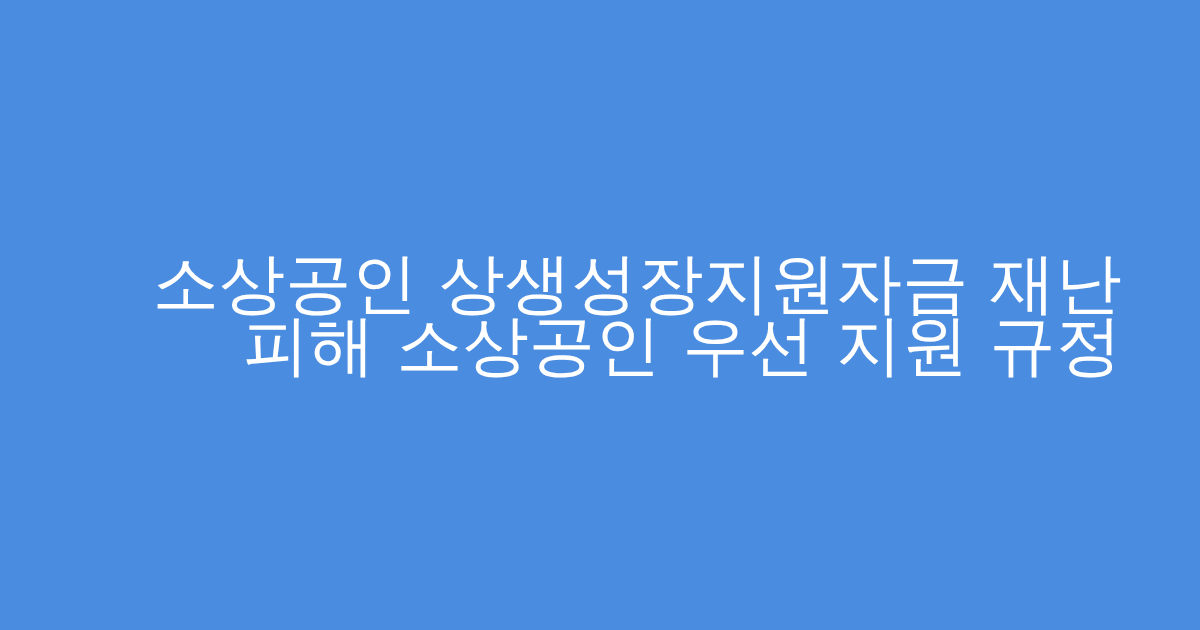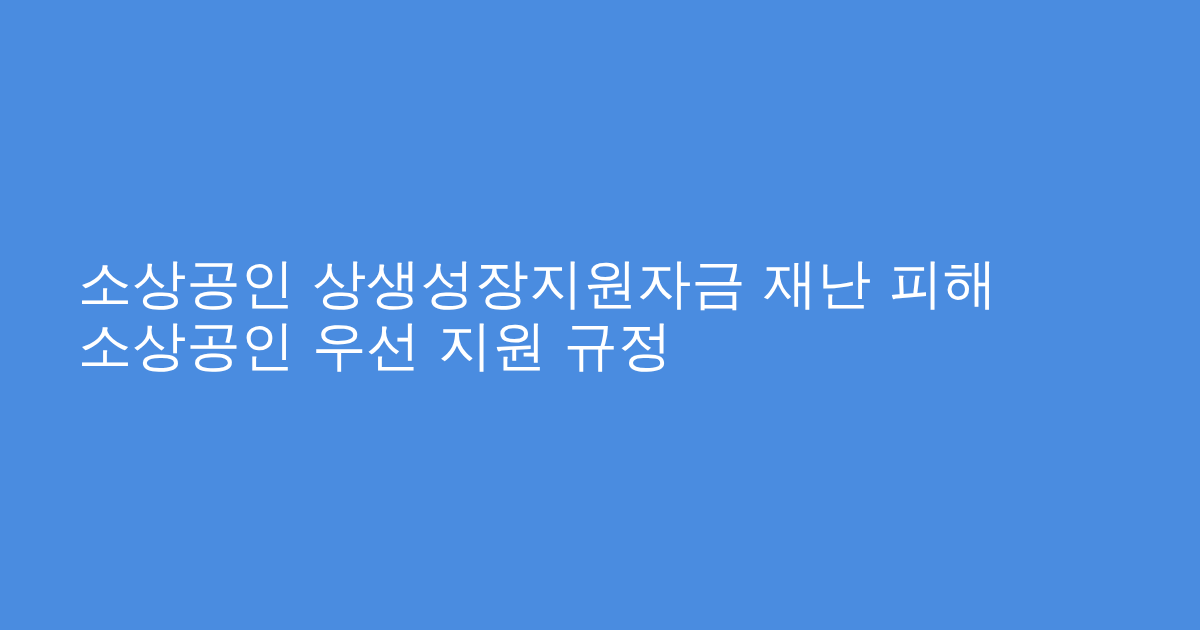--- a/index.html
+++ b/index.html
@@ -24,24 +24,24 @@
     align-items: center;
     justify-content: center;
     background-color: #4a8ce0;
     padding: 0 78px;
   }
 
   .og-title {
     margin: 0;
     width: 100%;
     max-width: 1044px;
-    text-align: left;
+    text-align: right;
     color: #ffffff;
     font-family: "DejaVu Sans", "Liberation Sans", sans-serif;
-    font-size: 54px;
+    font-size: 66px;
     font-weight: 400;
     line-height: 62px;
     letter-spacing: 0.2px;
     word-break: keep-all;
     overflow-wrap: break-word;
     white-space: normal;
     -webkit-font-smoothing: antialiased;
   }
 </style>
 </head>

